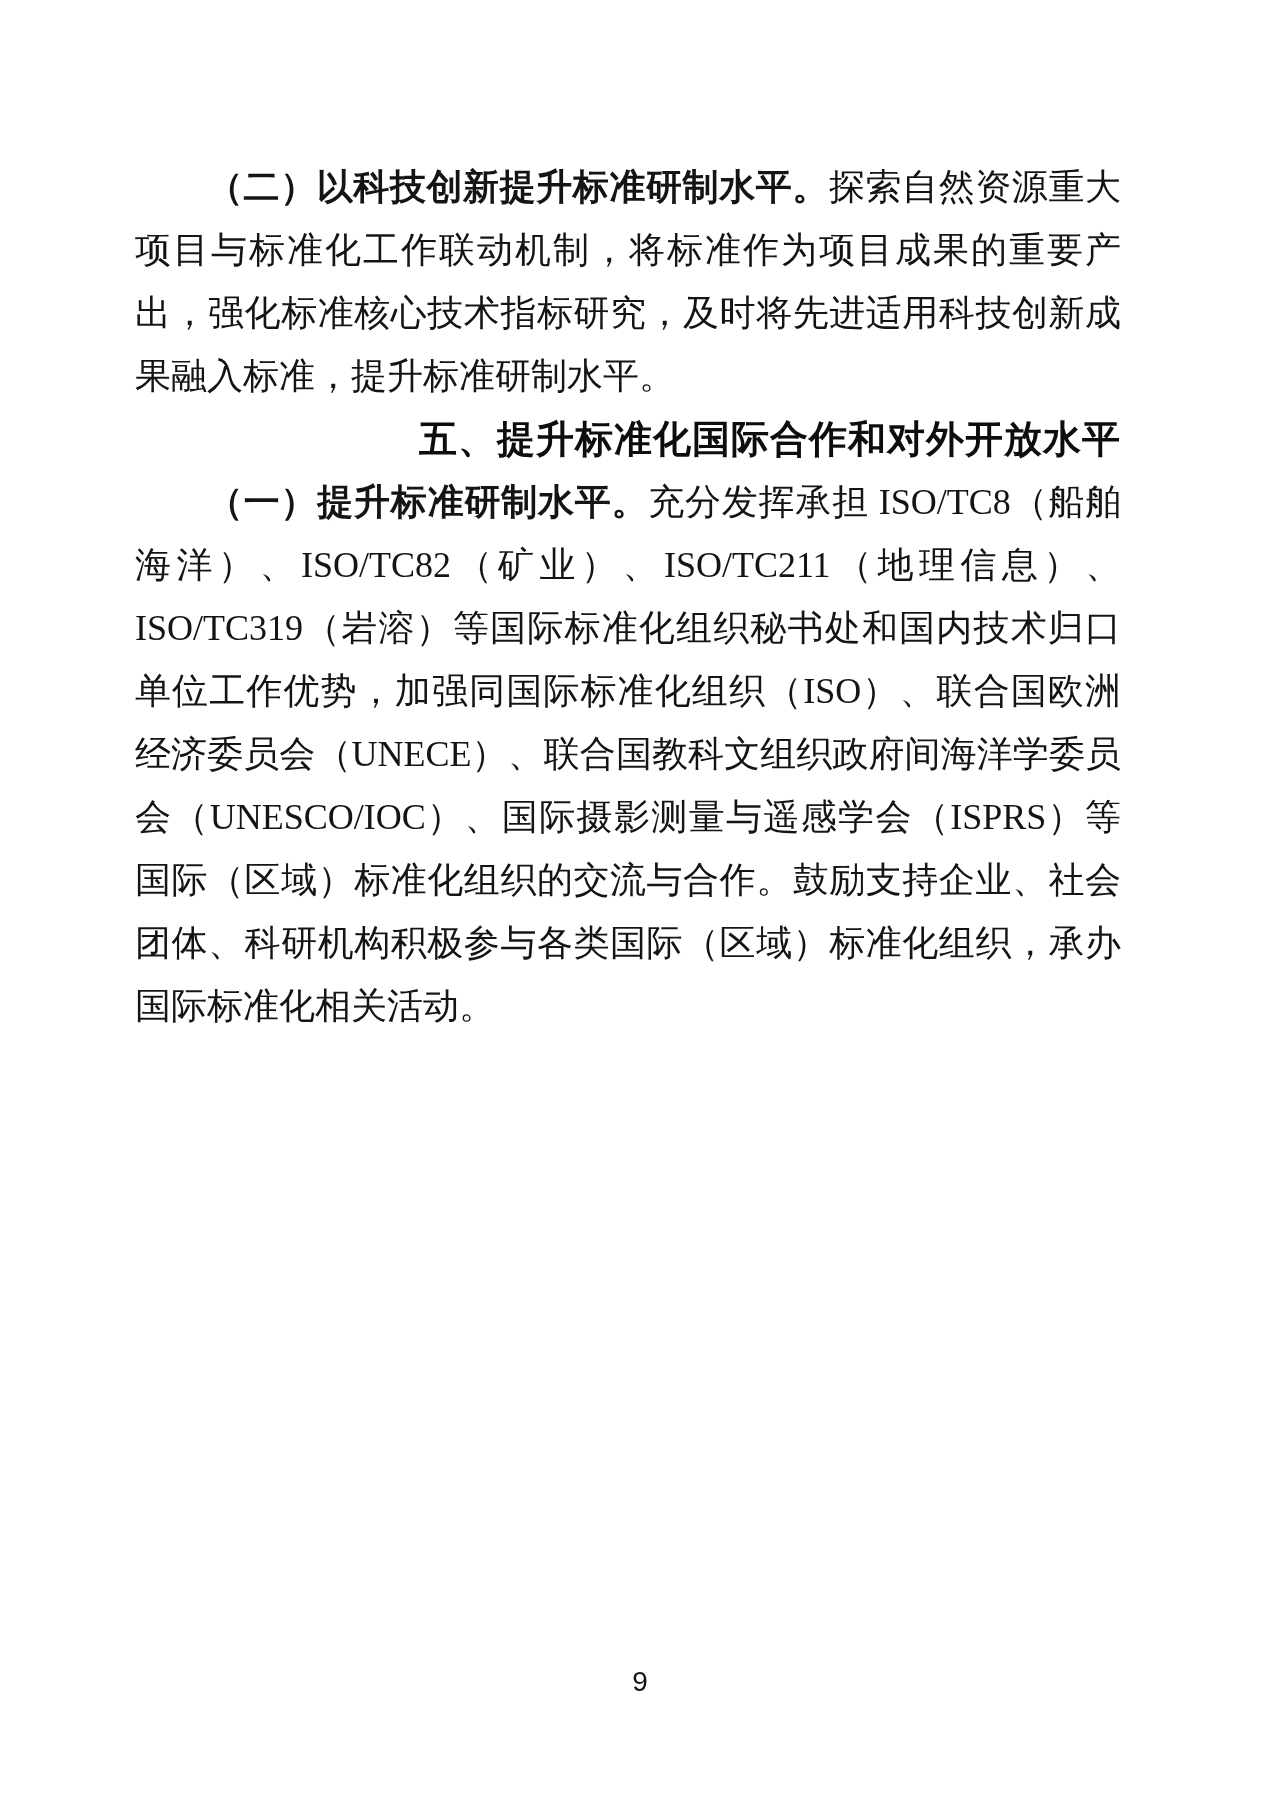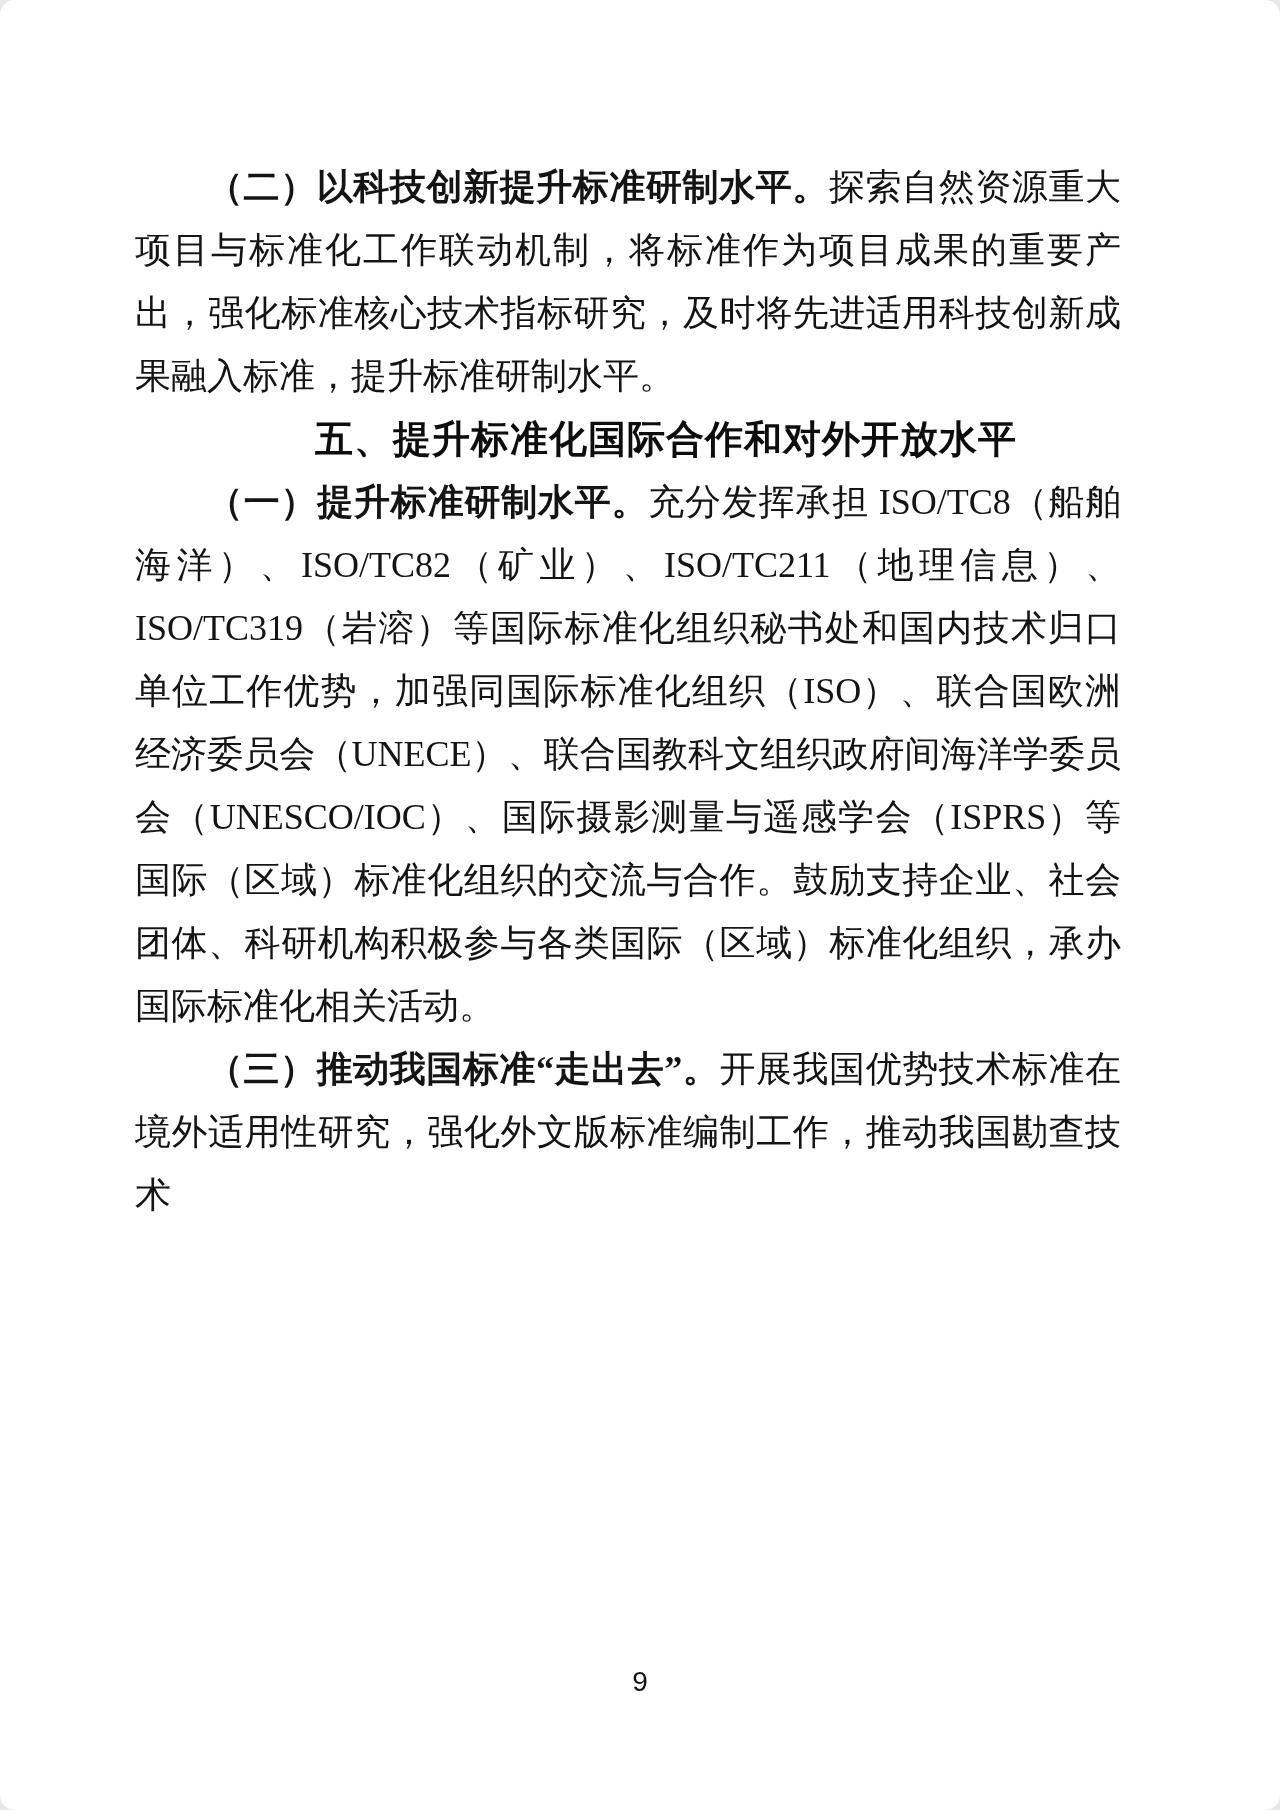--- a/index.html
+++ b/index.html
@@ -4,21 +4,20 @@
 <style>
   * { box-sizing: border-box; }
   html, body { margin: 0; padding: 0; background: #e8e8e8; }
   .page {
     position: relative;
     width: 1280px;
     height: 1810px;
     margin: 0 auto;
     background: #ffffff;
     overflow: hidden;
-    border-radius: 15px;
   }
   .content {
     position: absolute;
     left: 135px;
     top: 156px;
     width: 986px;
     font-family: "Liberation Serif", "DejaVu Serif", serif;
     font-size: 36px;
     line-height: 63px;
     color: #141414;
@@ -33,21 +32,21 @@
     font-weight: bold;
   }
   .section-heading {
     margin: 0;
     text-indent: 2em;
     font-family: "Liberation Sans", "DejaVu Sans", sans-serif;
     font-weight: bold;
     font-size: 38px;
     line-height: 63px;
     letter-spacing: 1px;
-    text-align: center;
+    text-align: right;
     color: #0d0d0d;
   }
   .footer {
     position: absolute;
     left: 0;
     top: 1666px;
     width: 100%;
     text-align: center;
   }
   .page-number {
@@ -63,20 +62,19 @@
   <div class="content">
 
     <p class="para"><span class="lead">（二）以科技创新提升标准研制水平。</span><span>探索自然资源重大项目与标准化工作联动机制，将标准作为项目成果的重要产出，强化标准核心技术指标研究，及时将先进适用科技创新成果融入标准，提升标准研制水平。</span></p>
 
 
     <h2 class="section-heading">五、提升标准化国际合作和对外开放水平</h2>
 
     <p class="para"><span class="lead">（一）提升标准研制水平。</span><span>充分发挥承担 ISO/TC8（船舶海洋）、ISO/TC82（矿业）、ISO/TC211（地理信息）、ISO/TC319（岩溶）等国际标准化组织秘书处和国内技术归口单位工作优势，加强同国际标准化组织（ISO）、联合国欧洲经济委员会（UNECE）、联合国教科文组织政府间海洋学委员会（UNESCO/IOC）、国际摄影测量与遥感学会（ISPRS）等国际（区域）标准化组织的交流与合作。鼓励支持企业、社会团体、科研机构积极参与各类国际（区域）标准化组织，承办国际标准化相关活动。</span></p>
 
 
-    <p class="para"><span class="lead">（三）推动我国标准“走出去”。</span><span>开展我国优势技术标准在境外适用性研究，强化外文版标准编制工作，推动我国勘查技术</span></p>
 
   </div>
 
   <div class="footer">
     <span class="page-number">9</span>
   </div>
 </div>
 
 </body></html>

